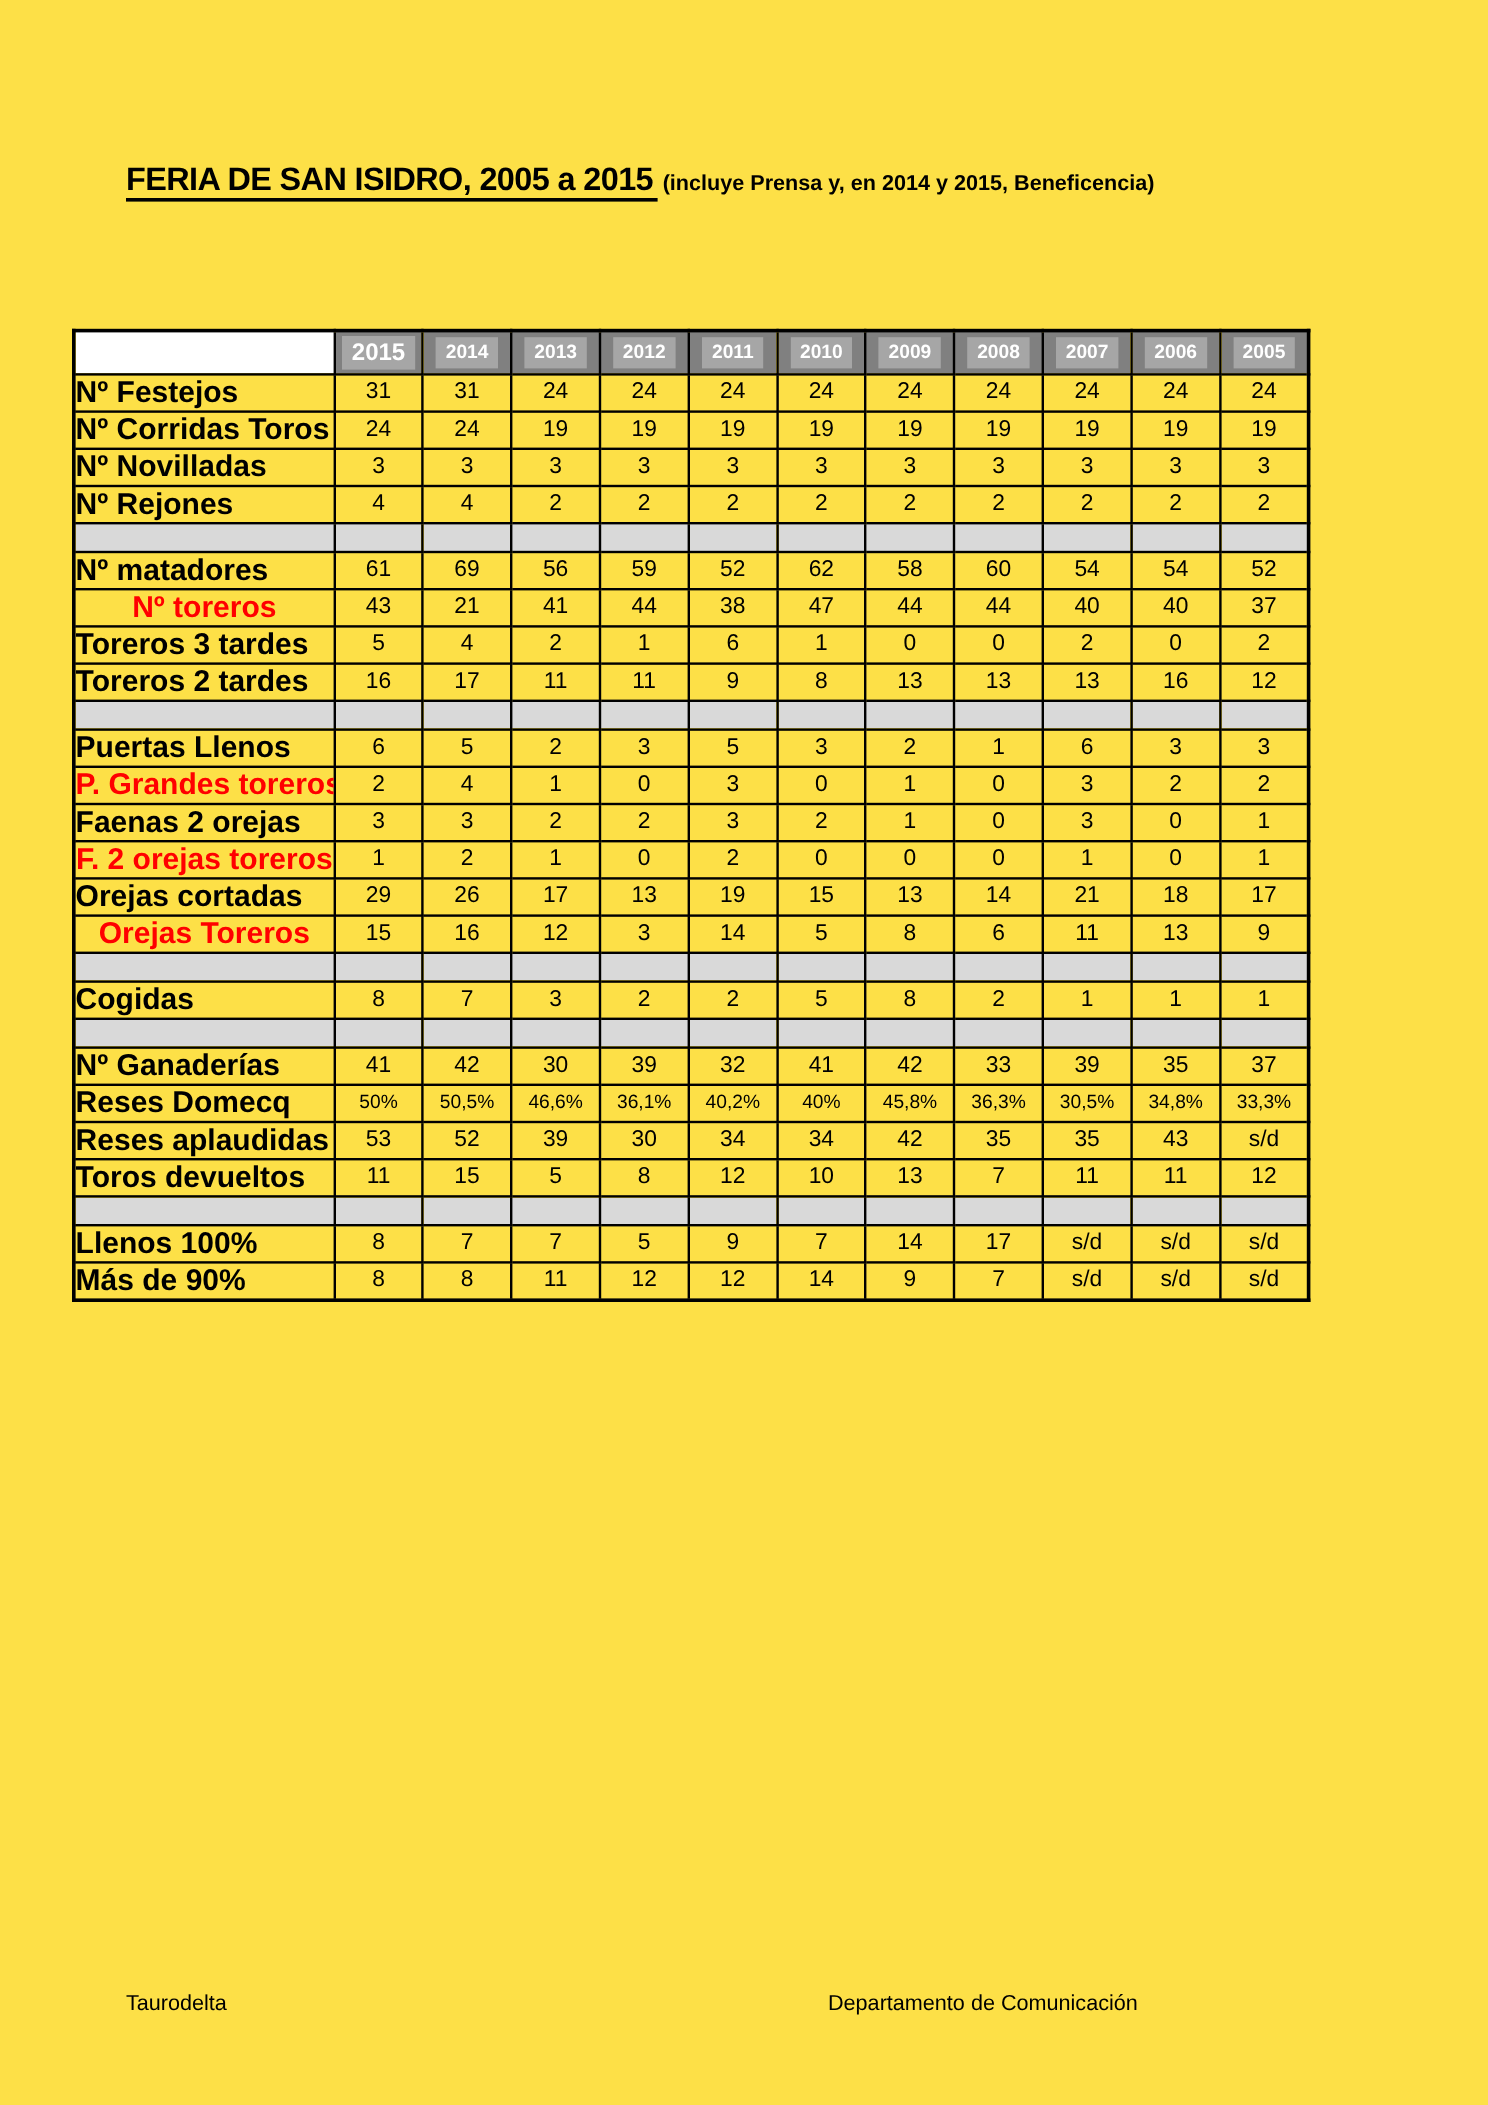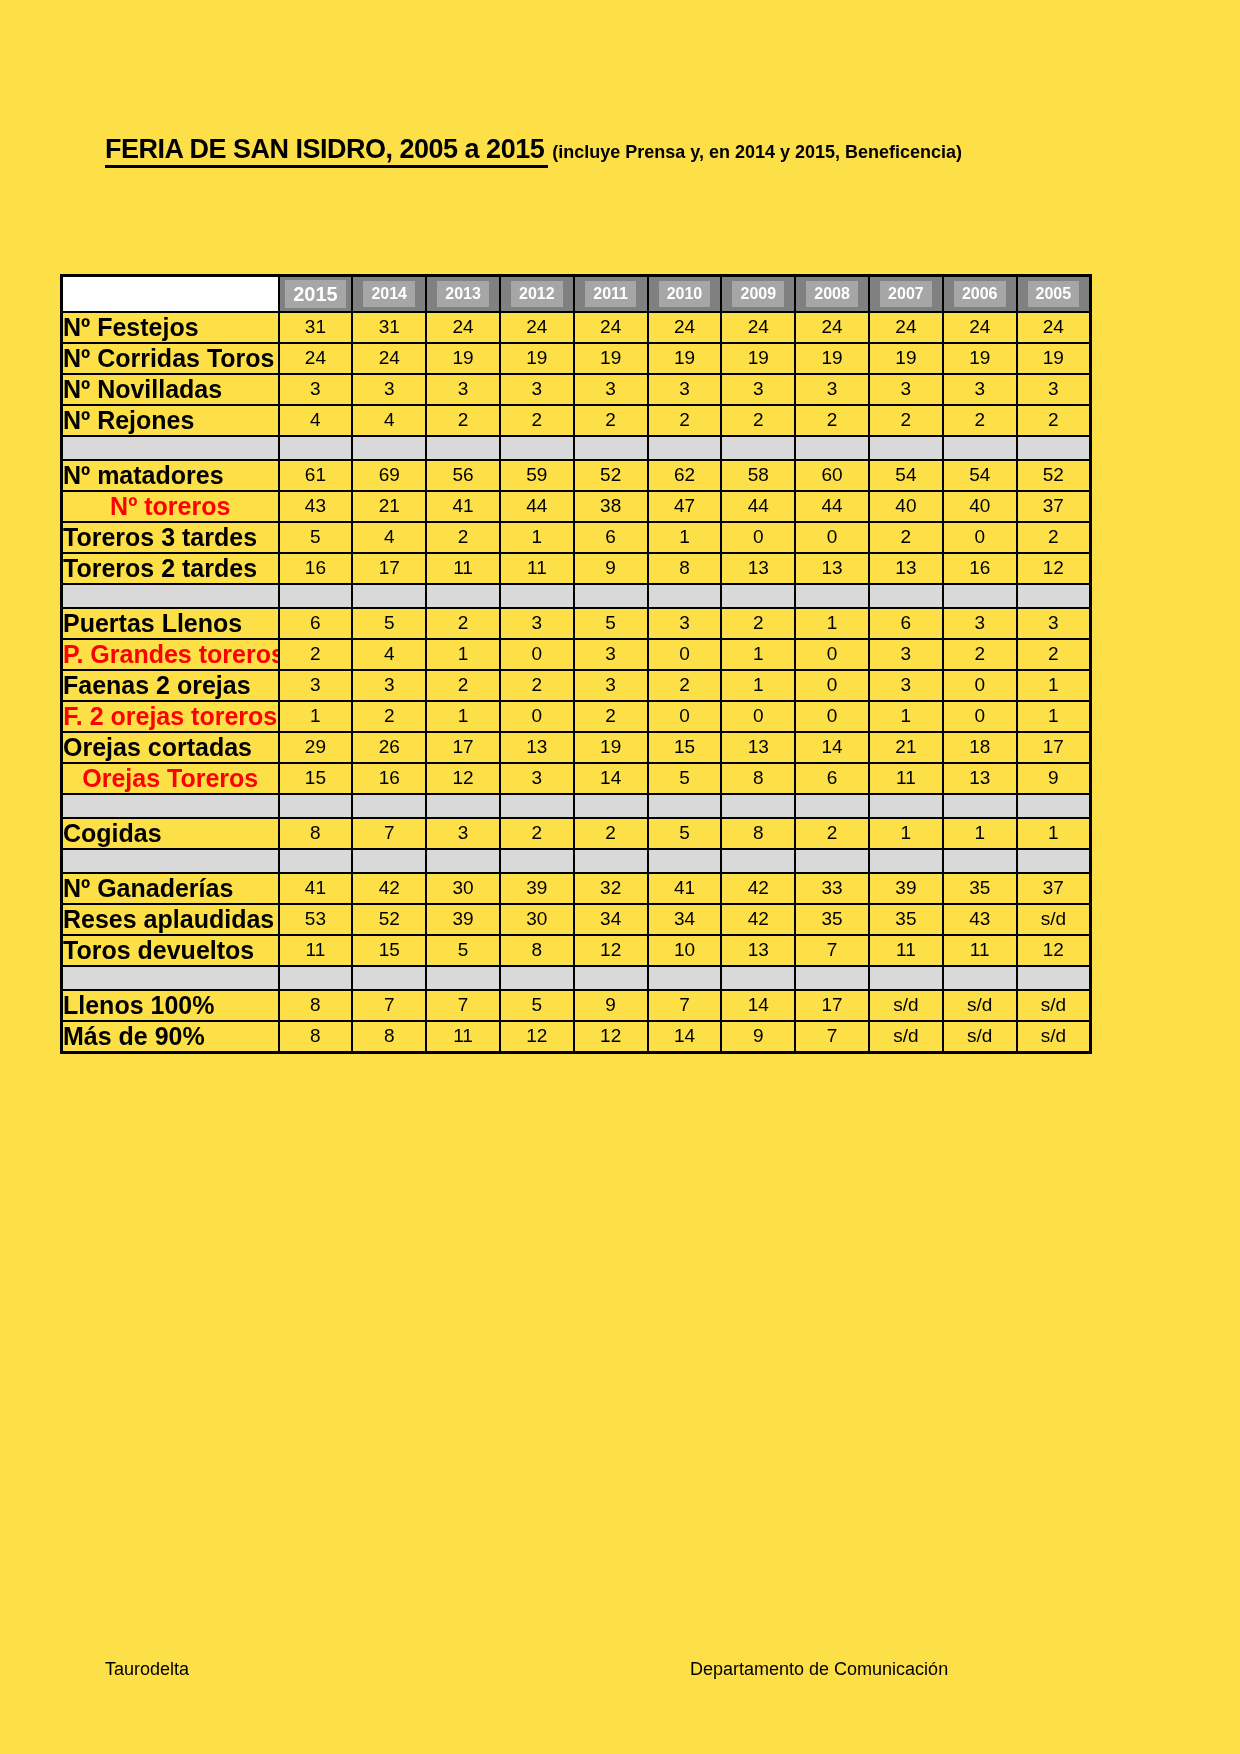--- a/index.html
+++ b/index.html
@@ -359,20 +359,34 @@
           <td class="value">39</td>
           <td class="value">32</td>
           <td class="value">41</td>
           <td class="value">42</td>
           <td class="value">33</td>
           <td class="value">39</td>
           <td class="value">35</td>
           <td class="value">37</td>
         </tr>
         <tr class="data-row">
+          <td class="label-cell">Reses Domecq</td>
+          <td class="value pct">50%</td>
+          <td class="value pct">50,5%</td>
+          <td class="value pct">46,6%</td>
+          <td class="value pct">36,1%</td>
+          <td class="value pct">40,2%</td>
+          <td class="value pct">40%</td>
+          <td class="value pct">45,8%</td>
+          <td class="value pct">36,3%</td>
+          <td class="value pct">30,5%</td>
+          <td class="value pct">34,8%</td>
+          <td class="value pct">33,3%</td>
+        </tr>
+        <tr class="data-row">
           <td class="label-cell">Reses aplaudidas</td>
           <td class="value">53</td>
           <td class="value">52</td>
           <td class="value">39</td>
           <td class="value">30</td>
           <td class="value">34</td>
           <td class="value">34</td>
           <td class="value">42</td>
           <td class="value">35</td>
           <td class="value">35</td>

